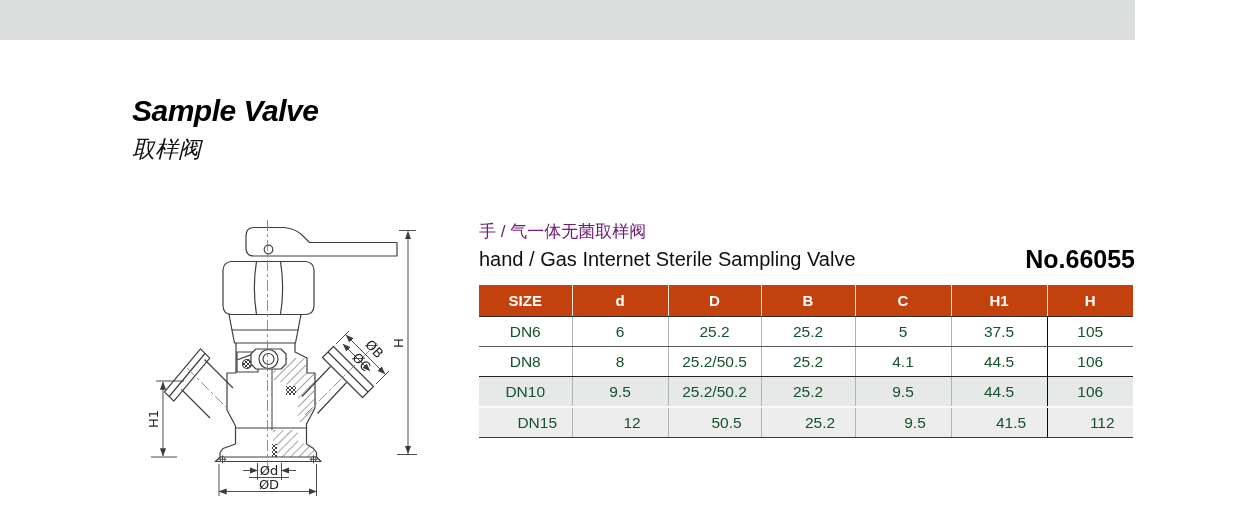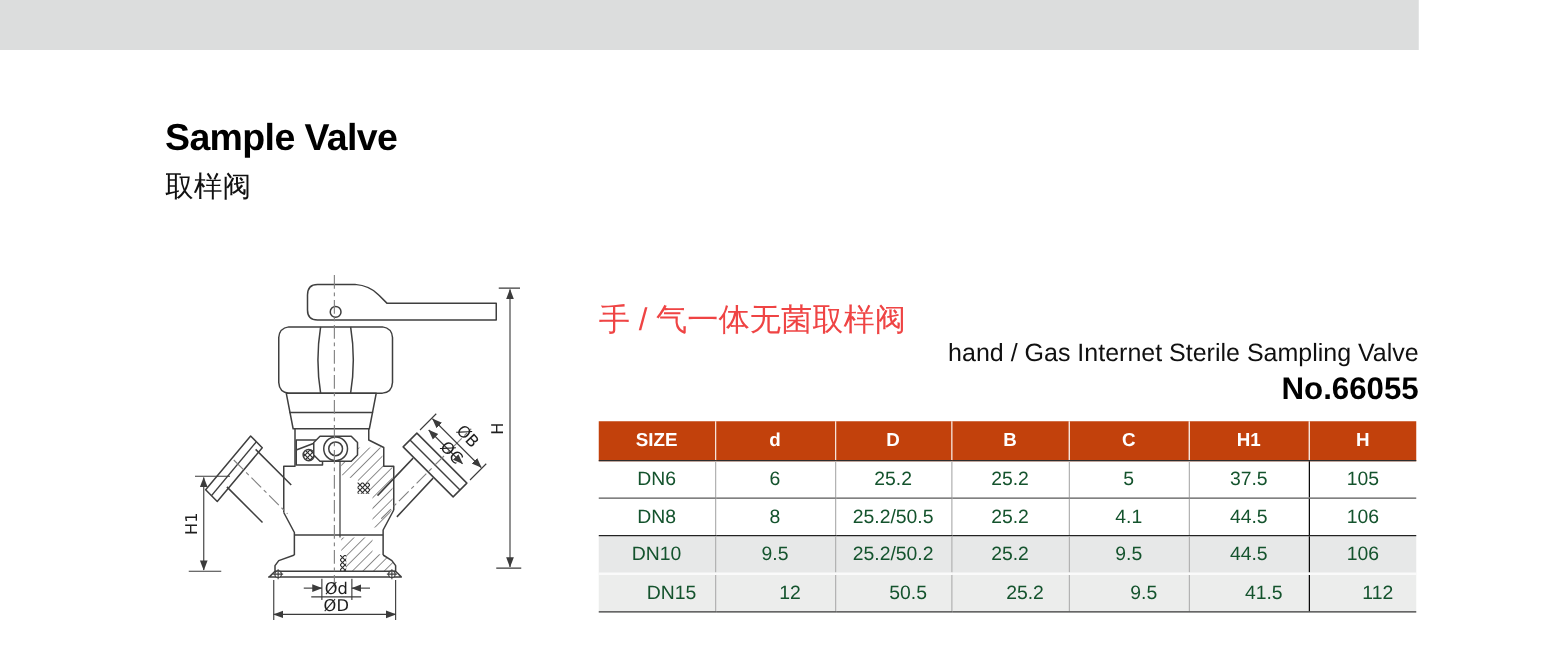--- a/index.html
+++ b/index.html
@@ -1,27 +1,27 @@
 <!DOCTYPE html>
 <html><head>
 <meta charset="utf-8">
 <style>
   html,body{margin:0;padding:0;background:#fff;}
   #page{position:relative;width:1240px;height:529px;background:#ffffff;overflow:hidden;
         font-family:"Liberation Sans","DejaVu Sans",sans-serif;color:#1d1d1d;}
 
   .topbar{position:absolute;left:0;top:0;width:1135px;height:40px;background:#dcdddd;}
 
-  .title-block{position:absolute;left:132px;top:94px;}
+  .title-block{position:absolute;left:132px;top:94px;font-style:italic;}
   .title-en{font-size:30px;font-weight:700;letter-spacing:-0.5px;color:#000;line-height:34px;}
   .title-zh{font-size:23px;font-weight:400;color:#111;line-height:30px;margin-top:6px;}
 
   .right-block{position:absolute;left:479px;top:219px;width:656px;}
-  .sub-zh{font-size:25px;line-height:26px;color:#ef4444;margin-top:24px;}
-  .sub-row{display:flex;justify-content:space-between;align-items:flex-end;line-height:28px;flex-direction:column;}
+  .sub-zh{font-size:17px;line-height:26px;color:#701a75;}
+  .sub-row{display:flex;justify-content:space-between;align-items:flex-start;line-height:28px;}
   .sub-en{font-size:20px;color:#101010;}
   .model-no{font-size:25px;font-weight:700;color:#000;}
 
   table.spec{border-collapse:collapse;table-layout:fixed;width:654px;margin-top:12px;}
   table.spec th{height:31px;font-size:15px;font-weight:600;color:#fff;text-align:center;
                 padding:0;border-bottom:1px solid #2e2e2e;}
   table.spec th + th{border-left:1px solid rgba(255,255,255,.85);}
   table.spec td{height:29px;font-size:15.5px;text-align:center;padding:0;color:#14532d;}
   table.spec td + td{border-left:1px solid #b3b3b3;}
   table.spec td:nth-child(7){border-left:1.5px solid #0a0a0a;}

